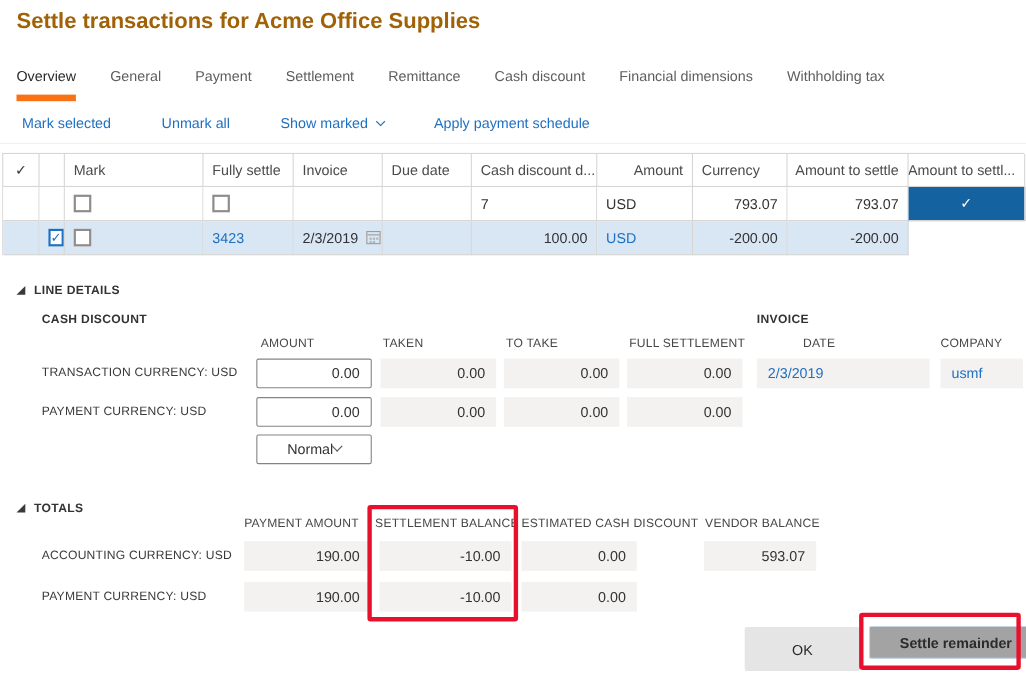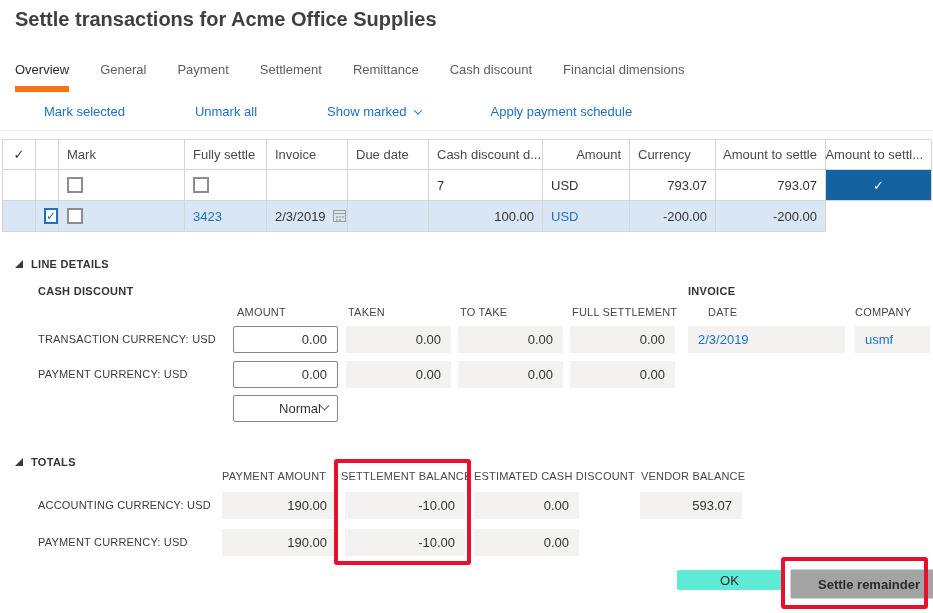--- a/index.html
+++ b/index.html
@@ -1,28 +1,28 @@
 <!DOCTYPE html>
 <html><head>
 <meta charset="utf-8">
 <style>
   * { margin:0; padding:0; box-sizing:border-box; }
   body { background:#fff; font-family:"Liberation Sans","DejaVu Sans",sans-serif; }
   .screen { position:relative; width:933px; height:613px; background:#fff; overflow:hidden; }
 
-  .title { position:absolute; left:15px; top:8px; font-size:20px; font-weight:700; color:#404040; }
+  .title { position:absolute; left:15px; top:8px; font-size:20px; font-weight:700; color:#a16207; }
 
   
   .tabs { position:absolute; left:15px; top:62px; display:flex; gap:31px; }
   .tab { font-size:13px; color:#605e5c; padding-bottom:9px; cursor:pointer; white-space:nowrap; }
   .tab.active { color:#2b2a29; border-bottom:6px solid #f97316; }
 
   
   .toolbar { position:absolute; left:20px; top:104px; display:flex; gap:46px; align-items:center; }
-  .tlink { font-size:13px; color:#1f70c1; cursor:pointer; white-space:nowrap; display:flex; align-items:center;margin-left:24px; }
+  .tlink { font-size:13px; color:#1f70c1; cursor:pointer; white-space:nowrap; display:flex; align-items:center; }
   .chev { display:inline-block; width:6px; height:6px; border-right:1.4px solid currentColor; border-bottom:1.4px solid currentColor; transform:rotate(45deg) translate(-1px,-1px); margin-left:8px; }
   .rule { position:absolute; left:0; top:130px; width:933px; height:1px; background:#f0efee; }
 
   
   .grid { position:absolute; left:2px; top:139px; width:929px; display:grid;
           grid-template-columns:33px 23px 126px 82px 81px 81px 114px 87px 86px 110px 106px;
           border-top:1px solid #d8d6d4; border-left:1px solid #d8d6d4; font-size:13px; color:#333; }
   .gc { border-right:1px solid #d8d6d4; border-bottom:1px solid #d8d6d4; display:flex; align-items:center; padding:0 8px; overflow:hidden; white-space:nowrap; }
   .gh { height:30px; color:#4a4a4a; }
   .gr { height:31px; background:#fff; }
@@ -47,26 +47,26 @@
   .tri { width:0; height:0; border-left:8px solid transparent; border-bottom:8px solid #3b3a39; display:inline-block; margin-right:8px; }
   .sechdr { position:absolute; display:flex; align-items:center; font-size:11px; font-weight:700; color:#333; letter-spacing:.3px; }
   .subhdr { position:absolute; font-size:11px; font-weight:700; color:#333; letter-spacing:.3px; }
   .colhdr { position:absolute; font-size:11px; color:#474747; white-space:nowrap; letter-spacing:.2px; }
   .flabel { position:absolute; font-size:11px; color:#3b3a39; white-space:nowrap; line-height:27px; letter-spacing:.2px; }
 
   .grayfld { position:absolute; height:27px; background:#f3f2f1; display:flex; align-items:center; justify-content:flex-end; padding:0 10px; font-size:13px; color:#333; }
   .grayfld.left { justify-content:flex-start; }
   .whitefld { position:absolute; height:27px; background:#fff; border:1px solid #848484; display:flex; align-items:center; justify-content:flex-end; padding:0 10px; font-size:13px; color:#333; border-radius:2px; }
   .bluetext { color:#1f70c1; cursor:pointer; }
-  .dd { position:absolute; height:27px; background:#fff; border:1px solid #848484; border-radius:2px; display:flex; align-items:center; justify-content:flex-end; padding:0 9px; font-size:13px; color:#333; cursor:pointer; }
+  .dd { position:absolute; height:27px; background:#fff; border:1px solid #848484; border-radius:2px; display:flex; align-items:center; justify-content:center; padding:0 9px; font-size:13px; color:#333; cursor:pointer; }
   .ddchev { width:7px; height:7px; border-right:1.4px solid #555; border-bottom:1.4px solid #555; transform:rotate(45deg) translate(-2px,-2px); }
 
   
   .btn { position:absolute; display:flex; align-items:center; justify-content:center; font-size:13px; color:#2b2b2b; cursor:pointer; border-radius:2px; }
-  .btn-ok { left:677px; top:570px; width:105px; height:20px; background:#5eead4; }
+  .btn-ok { left:677px; top:570px; width:105px; height:40px; background:#e5e5e5; }
   .btn-settle { left:790px; top:569px; width:158px; height:30px; background:#a3a3a3; border:1px solid #c3d6e8;font-weight:bold; }
 
   
   .redbox { position:absolute; border:4px solid #e8112d; border-radius:3px; pointer-events:none; z-index:10; }
   .redbox1 { left:334px; top:459px; width:137px; height:106px; }
   .redbox2 { left:781px; top:557px; width:147px; height:52px; }
 </style>
 </head>
 <body>
 
@@ -75,20 +75,21 @@
   <div class="title">Settle transactions for Acme Office Supplies</div>
 
   <div class="tabs">
     <div class="tab active">Overview</div>
     <div class="tab">General</div>
     <div class="tab">Payment</div>
     <div class="tab">Settlement</div>
     <div class="tab">Remittance</div>
     <div class="tab">Cash discount</div>
     <div class="tab">Financial dimensions</div>
+    <div class="tab">Withholding tax</div>
   </div>
 
   <div class="toolbar">
     <span class="tlink">Mark selected</span>
     <span class="tlink">Unmark all</span>
     <span class="tlink">
       <span>Show marked</span>
       <span class="chev"></span>
     </span>
     <span class="tlink">Apply payment schedule</span>
@@ -159,21 +160,21 @@
     <span class="tri"></span>
     <span>LINE DETAILS</span>
   </div>
   <div class="subhdr" style="left:38px; top:285px;">CASH DISCOUNT</div>
 
   <div class="colhdr" style="left:237px; top:306px;">AMOUNT</div>
   <div class="colhdr" style="left:348px; top:306px;">TAKEN</div>
   <div class="colhdr" style="left:460px; top:306px;">TO TAKE</div>
   <div class="colhdr" style="left:572px; top:306px;">FULL SETTLEMENT</div>
   <div class="subhdr" style="left:688px; top:285px;">INVOICE</div>
-  <div class="colhdr" style="left:676px; top:306px;padding-left:32px;">DATE</div>
+  <div class="colhdr" style="left:698px; top:306px;padding-left:32px;">DATE</div>
   <div class="colhdr" style="left:855px; top:306px;">COMPANY</div>
 
   <div class="flabel" style="left:38px; top:326px;">TRANSACTION CURRENCY: USD</div>
   <div class="whitefld" style="left:233px; top:326px; width:105px;">0.00</div>
   <div class="grayfld" style="left:346px; top:326px; width:105px;">0.00</div>
   <div class="grayfld" style="left:458px; top:326px; width:105px;">0.00</div>
   <div class="grayfld" style="left:570px; top:326px; width:105px;">0.00</div>
   <div class="grayfld left" style="left:688px; top:326px; width:157px;">
       <span class="bluetext">2/3/2019</span>
     </div>

